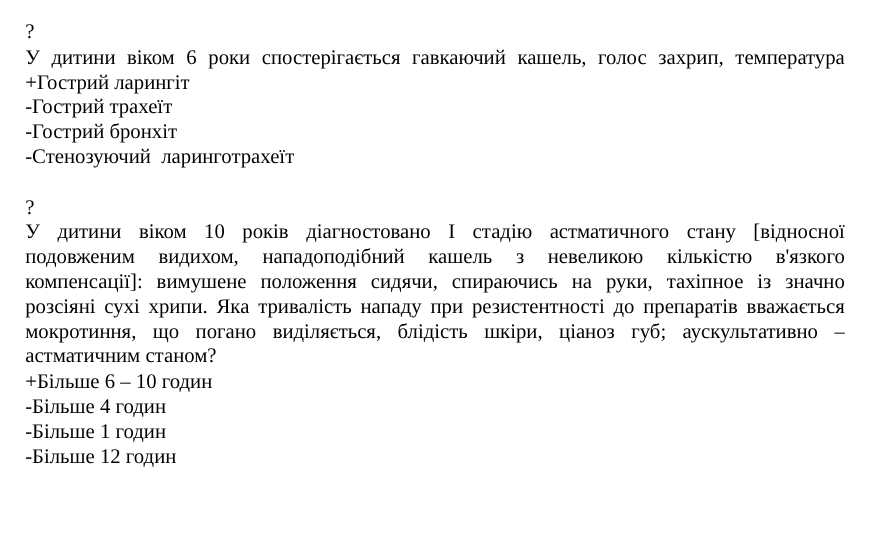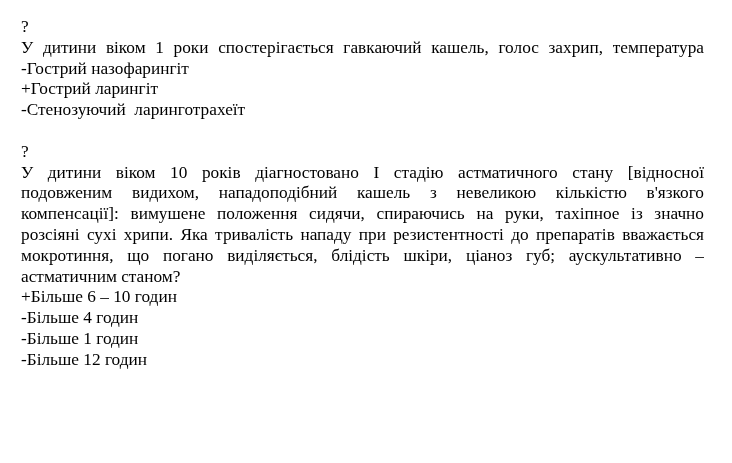--- a/index.html
+++ b/index.html
@@ -39,23 +39,24 @@
       height: 20.8px;
     }
   </style>
 </head>
 <body>
 
 <div class="page">
 
   <div>
     <div class="line">?</div>
-    <div class="justify">У дитини віком 1 роки спостерігається гавкаючий кашель, голос захрип, температура</div>
-    <div class="line">-Гострий назофарингіт</div>
+    <div class="justify">У дитини віком 6 роки спостерігається гавкаючий кашель, голос захрип, температура</div>
     <div class="line">+Гострий ларингіт</div>
+    <div class="line">-Гострий трахеїт</div>
+    <div class="line">-Гострий бронхіт</div>
     <div class="line" style="white-space:pre">-Стенозуючий  ларинготрахеїт</div>
   </div>
 
   <div class="blank"></div>
 
   <div>
     <div class="line">?</div>
     <div class="justify">У дитини віком 10 років діагностовано I стадію астматичного стану [відносної</div>
     <div class="justify">подовженим видихом, нападоподібний кашель з невеликою кількістю в'язкого</div>
     <div class="justify">компенсації]: вимушене положення сидячи, спираючись на руки, тахіпное із значно</div>

